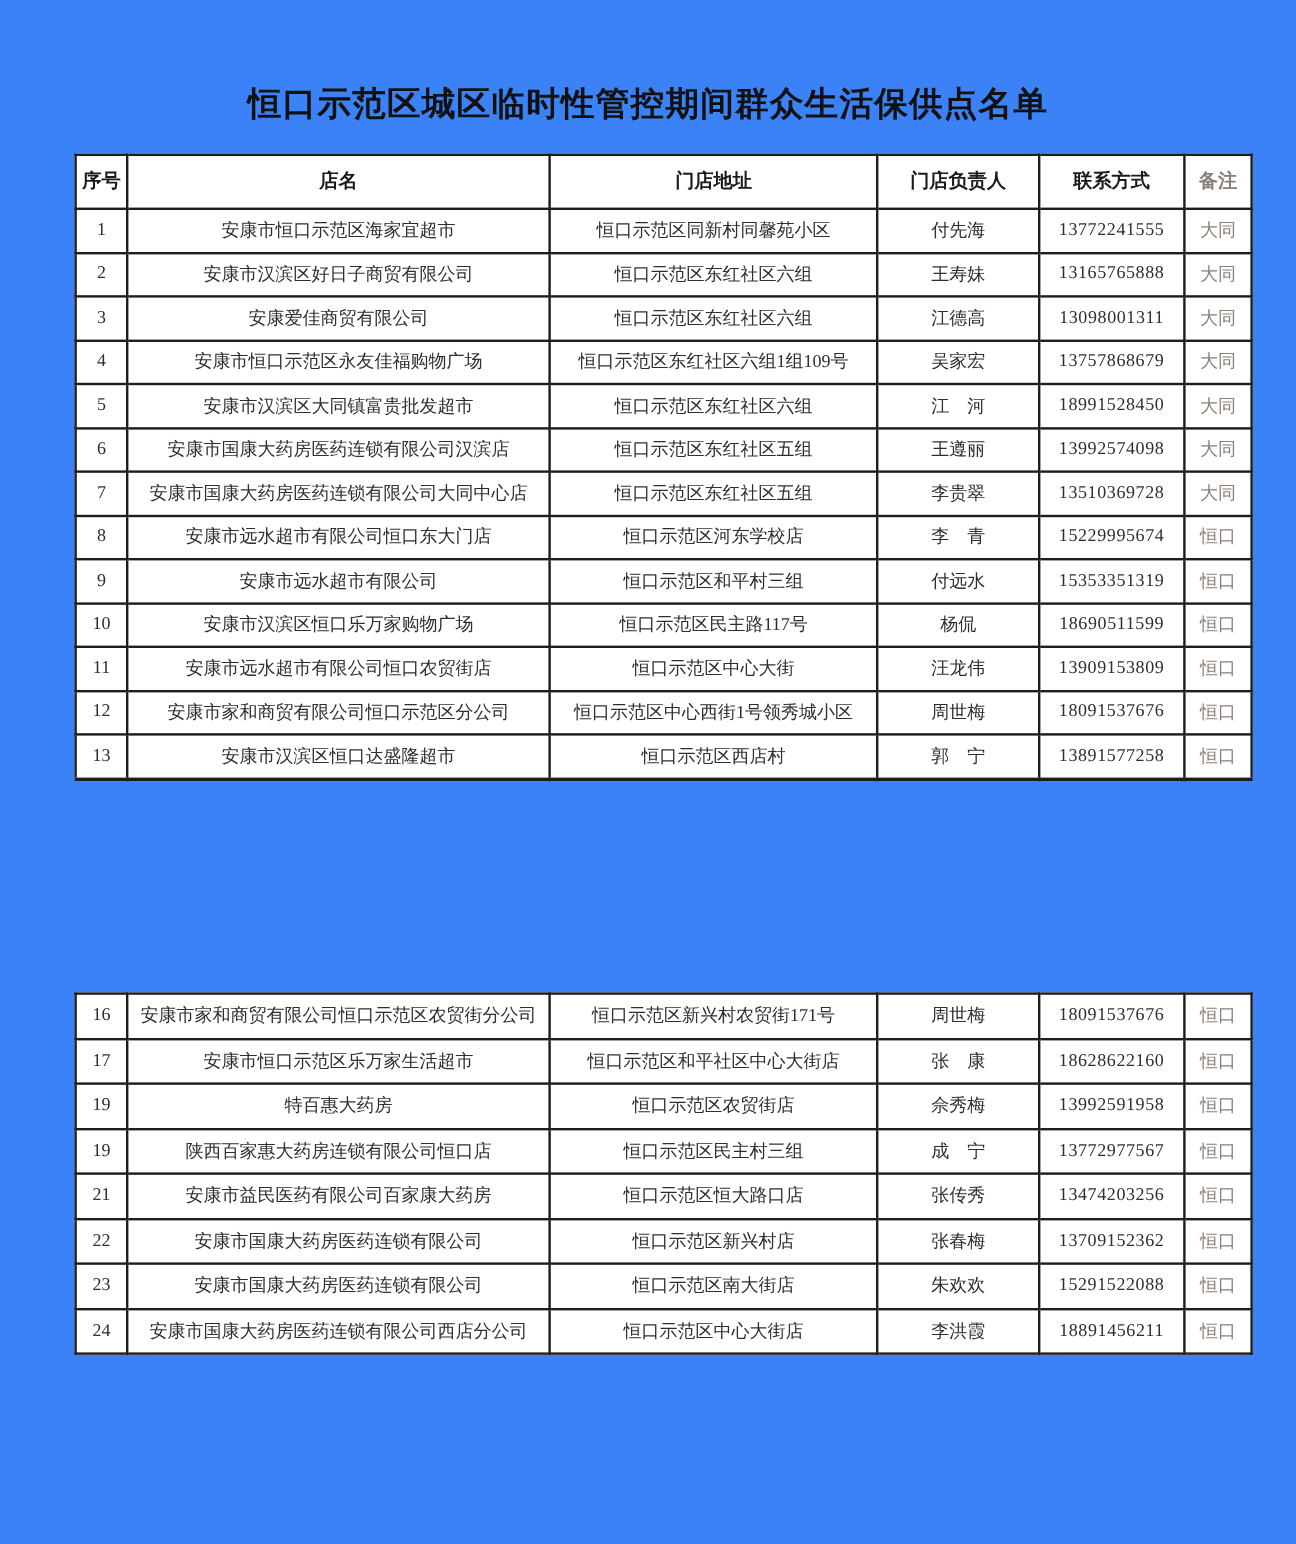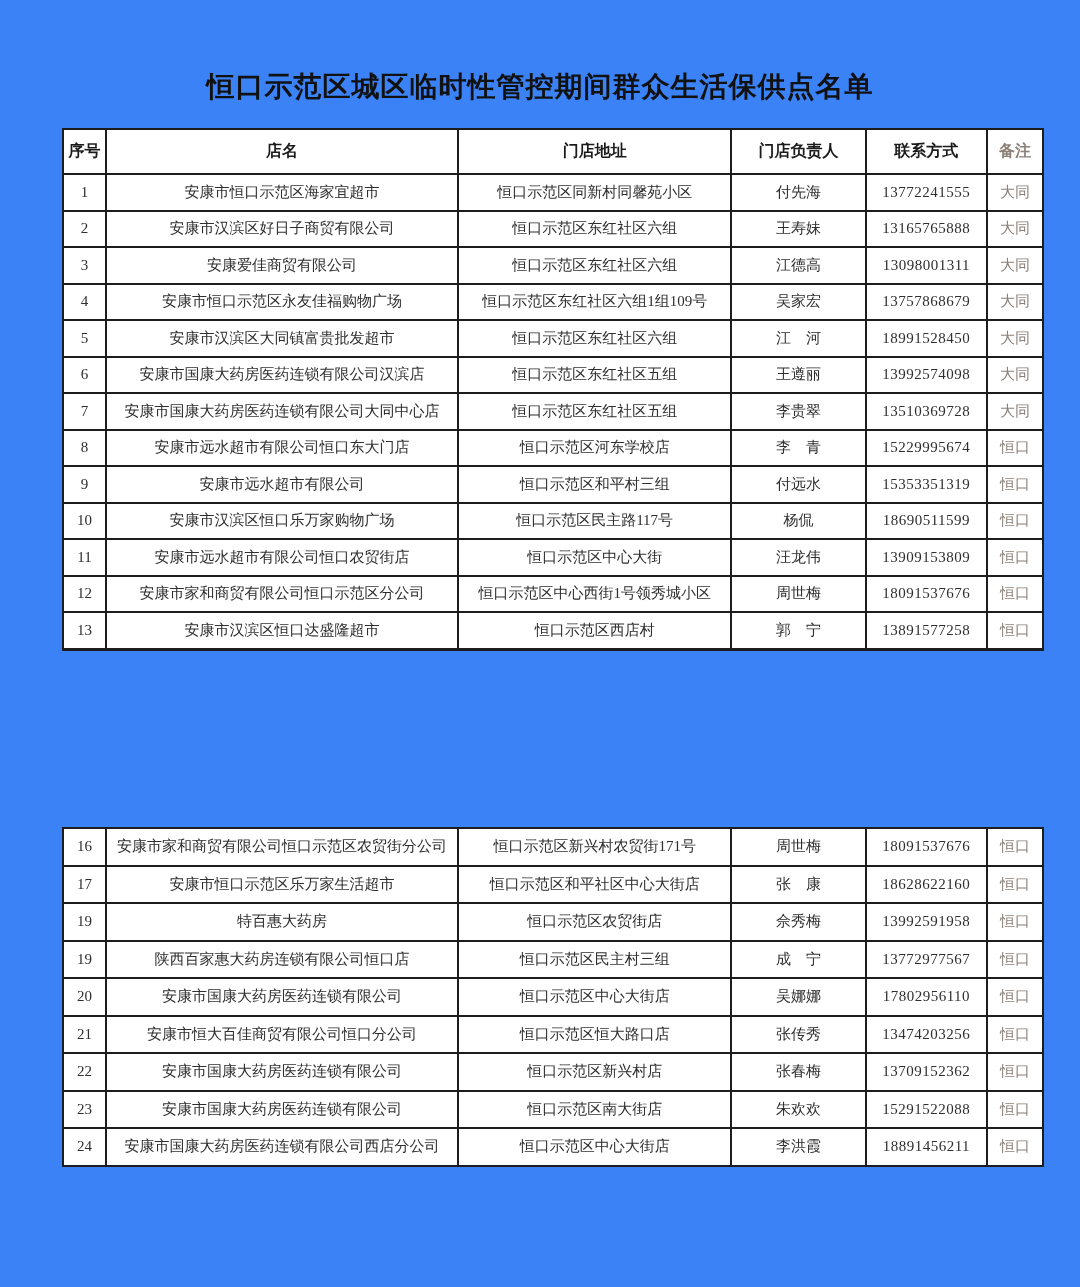--- a/index.html
+++ b/index.html
@@ -238,30 +238,22 @@
         </tr>
         <tr>
           <td class="cell-no">19</td>
           <td class="cell-name">陕西百家惠大药房连锁有限公司恒口店</td>
           <td class="cell-address">恒口示范区民主村三组</td>
           <td class="cell-manager">成　宁</td>
           <td class="cell-phone">13772977567</td>
           <td class="cell-remark">恒口</td>
         </tr>
         <tr>
-          <td class="cell-no">20</td>
-          <td class="cell-name">安康市国康大药房医药连锁有限公司</td>
-          <td class="cell-address">恒口示范区中心大街店</td>
-          <td class="cell-manager">吴娜娜</td>
-          <td class="cell-phone">17802956110</td>
-          <td class="cell-remark">恒口</td>
-        </tr>
-        <tr>
           <td class="cell-no">21</td>
-          <td class="cell-name">安康市恒大百佳商贸有限公司恒口分公司</td>
+          <td class="cell-name">安康市益民医药有限公司百家康大药房</td>
           <td class="cell-address">恒口示范区恒大路口店</td>
           <td class="cell-manager">张传秀</td>
           <td class="cell-phone">13474203256</td>
           <td class="cell-remark">恒口</td>
         </tr>
         <tr>
           <td class="cell-no">22</td>
           <td class="cell-name">安康市国康大药房医药连锁有限公司</td>
           <td class="cell-address">恒口示范区新兴村店</td>
           <td class="cell-manager">张春梅</td>

